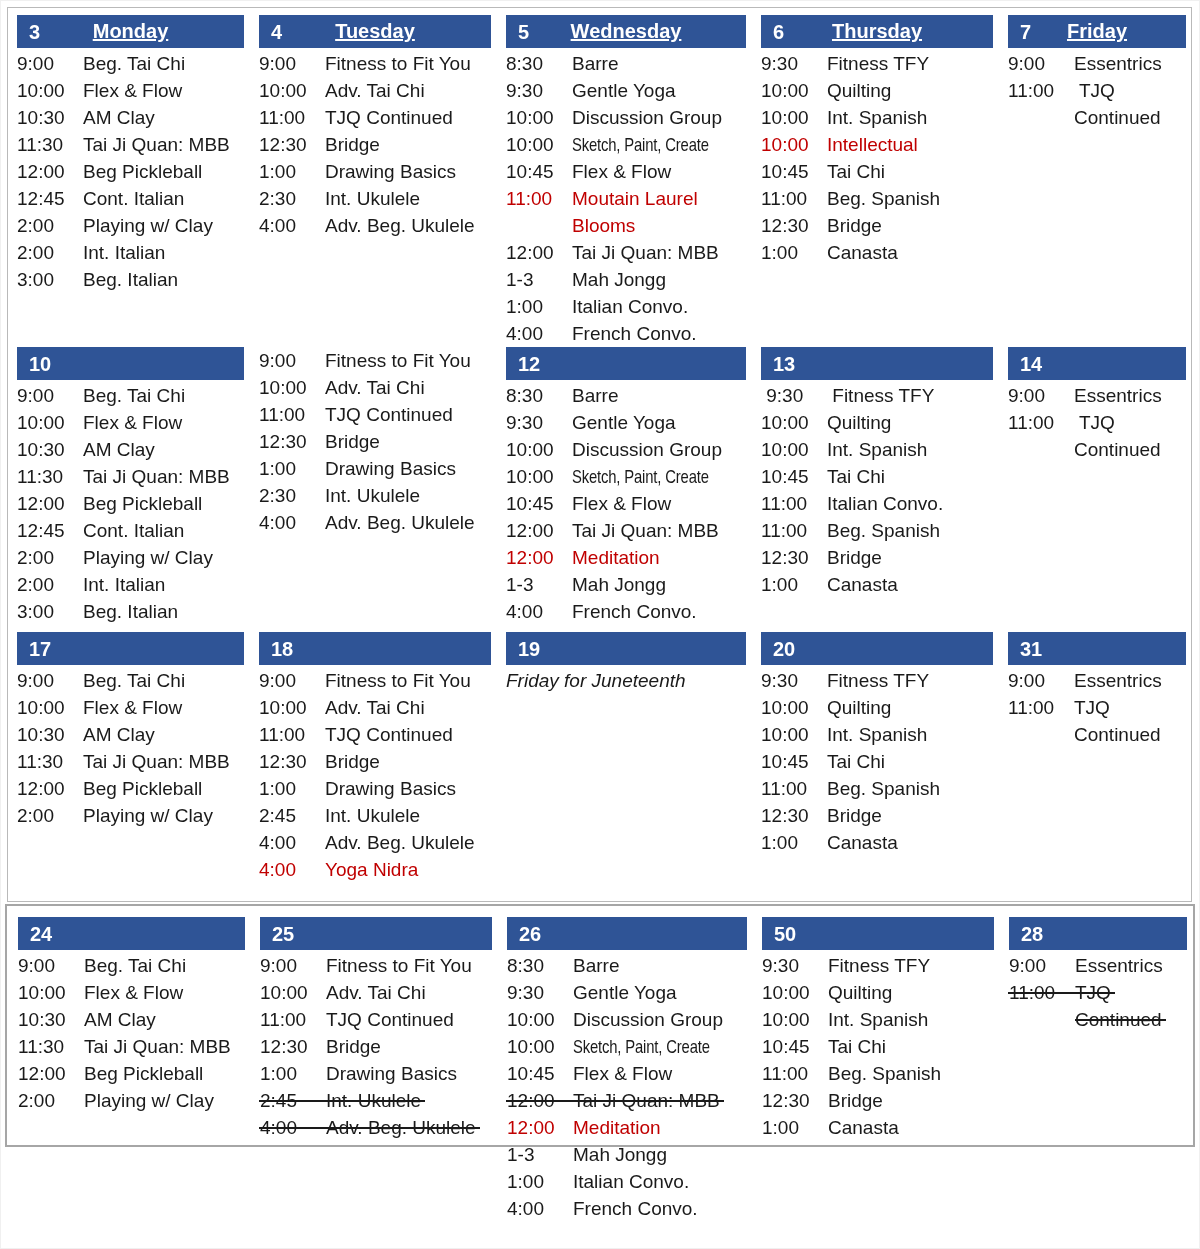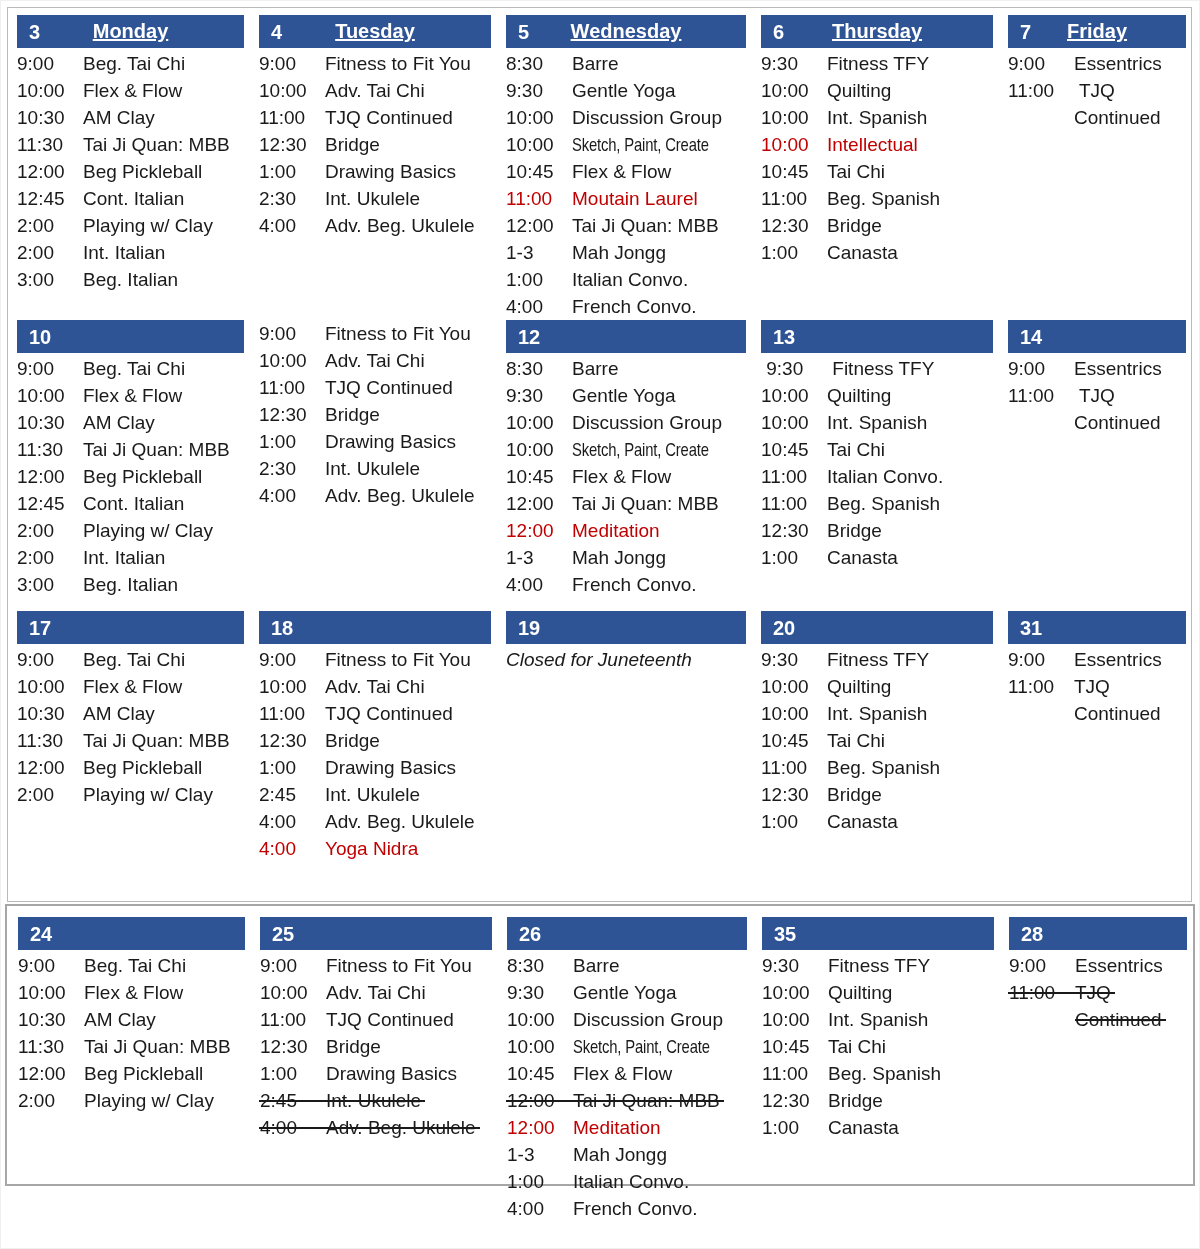--- a/index.html
+++ b/index.html
@@ -20,32 +20,32 @@
   .page{width:1200px;height:1249px;background:#fff;border:1px solid #f0f0f0;}
   .box{background:#fff;}
   .box-top{
     margin:6px 7px 0 6px;
     height:895px;
     border:1px solid var(--frame-light);
     padding:7px 0 0 9px;
   }
   .box-bottom{
     margin:2px 4px 0 4px;
-    height:282px;
+    height:243px;
     border:2px solid var(--frame-dark);
     padding:11px 0 12px 11px;
   }
   .week-grid{
     display:grid;
     grid-template-columns:227px 232px 240px 232px 178px;
     column-gap:15px;
     align-items:start;
   }
   .week-gap-1{}
-  .week-gap-2{margin-top:13px;}
+  .week-gap-2{margin-top:7px;}
   .day-header{
     position:relative;
     background:var(--header-bg);
     color:var(--header-fg);
     height:33px;
     margin-bottom:2px;
     display:flex;align-items:center;
     font-weight:bold;font-size:20px;
   }
   .day-num{position:absolute;left:12px;top:50%;transform:translateY(-50%);}
@@ -119,20 +119,21 @@
             <span class="day-num">5</span>
             <span class="day-name">Wednesday</span>
           </div>
           <div class="events">
             <div class="event"><span class="time">8:30</span><span class="title">Barre</span></div>
             <div class="event"><span class="time">9:30</span><span class="title">Gentle Yoga</span></div>
             <div class="event"><span class="time">10:00</span><span class="title">Discussion Group</span></div>
             <div class="event"><span class="time">10:00</span><span class="title cond">Sketch, Paint, Create</span></div>
             <div class="event"><span class="time">10:45</span><span class="title">Flex &amp; Flow</span></div>
             <div class="event"><span class="time red">11:00</span><span class="title red">Moutain Laurel</span></div>
+            <div class="event"><span class="time red"></span><span class="title red">Blooms</span></div>
             <div class="event"><span class="time">12:00</span><span class="title">Tai Ji Quan: MBB</span></div>
             <div class="event"><span class="time">1-3</span><span class="title">Mah Jongg</span></div>
             <div class="event"><span class="time">1:00</span><span class="title">Italian Convo.</span></div>
             <div class="event"><span class="time">4:00</span><span class="title">French Convo.</span></div>
           </div>
         </div>
         <div class="day">
           <div class="day-header">
             <span class="day-num">6</span>
             <span class="day-name">Thursday</span>
@@ -256,21 +257,21 @@
             <div class="event"><span class="time">1:00</span><span class="title">Drawing Basics</span></div>
             <div class="event"><span class="time">2:45</span><span class="title">Int. Ukulele</span></div>
             <div class="event"><span class="time">4:00</span><span class="title">Adv. Beg. Ukulele</span></div>
             <div class="event"><span class="time red">4:00</span><span class="title red">Yoga Nidra</span></div>
           </div>
         </div>
         <div class="day">
           <div class="day-header">
             <span class="day-num">19</span>
           </div>
-          <div class="day-note">Closed for Juneteenth</div>
+          <div class="day-note">Friday for Juneteenth</div>
           <div class="events"></div>
         </div>
         <div class="day">
           <div class="day-header">
             <span class="day-num">20</span>
           </div>
           <div class="events">
             <div class="event"><span class="time">9:30</span><span class="title">Fitness TFY</span></div>
             <div class="event"><span class="time">10:00</span><span class="title">Quilting</span></div>
             <div class="event"><span class="time">10:00</span><span class="title">Int. Spanish</span></div>
@@ -333,21 +334,21 @@
             <div class="event"><span class="time">10:45</span><span class="title">Flex &amp; Flow</span></div>
             <div class="event struck"><span class="time">12:00</span><span class="title">Tai Ji Quan: MBB</span></div>
             <div class="event"><span class="time red">12:00</span><span class="title red">Meditation</span></div>
             <div class="event"><span class="time">1-3</span><span class="title">Mah Jongg</span></div>
             <div class="event"><span class="time">1:00</span><span class="title">Italian Convo.</span></div>
             <div class="event"><span class="time">4:00</span><span class="title">French Convo.</span></div>
           </div>
         </div>
         <div class="day">
           <div class="day-header">
-            <span class="day-num">35</span>
+            <span class="day-num">50</span>
           </div>
           <div class="events">
             <div class="event"><span class="time">9:30</span><span class="title">Fitness TFY</span></div>
             <div class="event"><span class="time">10:00</span><span class="title">Quilting</span></div>
             <div class="event"><span class="time">10:00</span><span class="title">Int. Spanish</span></div>
             <div class="event"><span class="time">10:45</span><span class="title">Tai Chi</span></div>
             <div class="event"><span class="time">11:00</span><span class="title">Beg. Spanish</span></div>
             <div class="event"><span class="time">12:30</span><span class="title">Bridge</span></div>
             <div class="event"><span class="time">1:00</span><span class="title">Canasta</span></div>
           </div>

